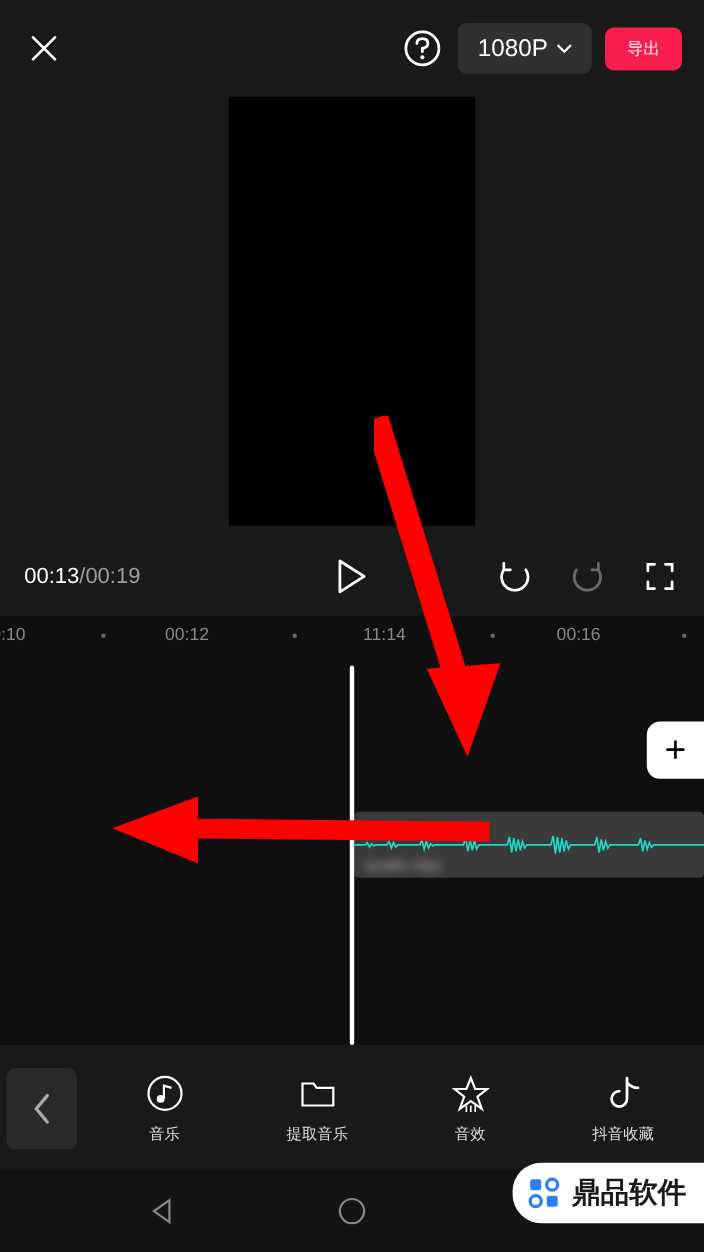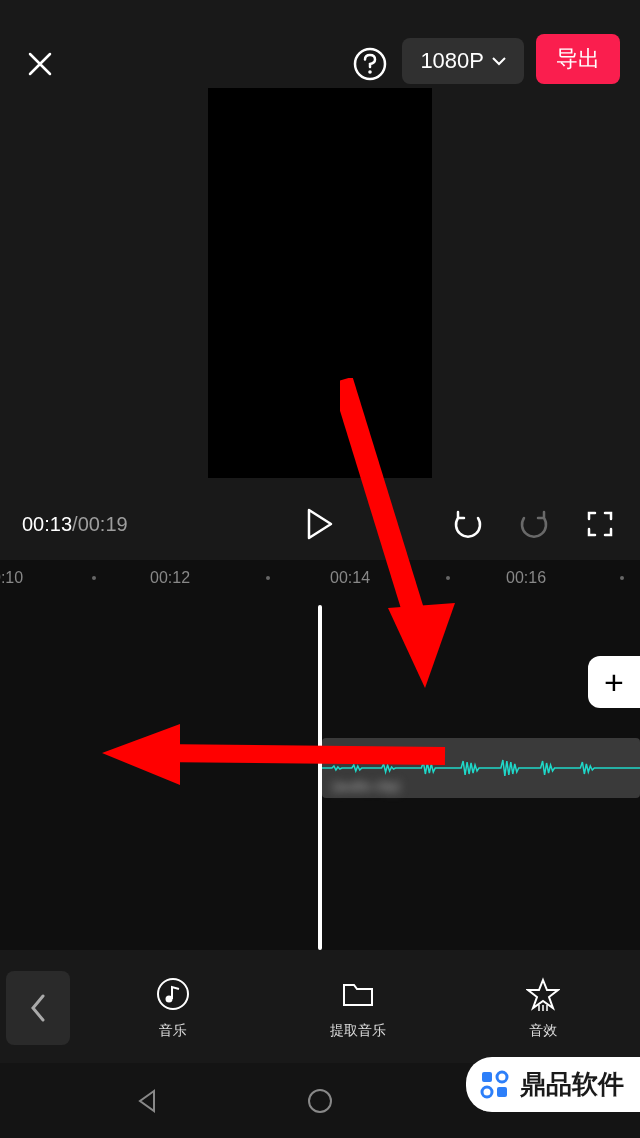--- a/index.html
+++ b/index.html
@@ -9,22 +9,22 @@
     background: #191919;
     color: #fff;
     font-family: -apple-system, "PingFang SC", "Microsoft YaHei", sans-serif;
     overflow: hidden;
     position: relative;
   }
   
   .topbar {
     height: 88px;
     display: flex;
-    align-items: flex-end;
-    padding: 4px 20px;
+    align-items: center;
+    padding: 16px 20px;
     gap: 12px;
   }
   .close-x {
     width: 40px; height: 40px;
     display: flex; align-items: center; justify-content: center;
     flex: 0 0 auto;
   }
   .spacer { flex: 1; }
   .help-circle {
     width: 40px; height: 40px;
@@ -36,21 +36,21 @@
     padding: 10px 18px;
     display: flex; align-items: center;
     gap: 8px;
     font-size: 22px;
     font-weight: 500;
   }
   .export-btn {
     background: #fa1e4e;
     border-radius: 8px;
     padding: 10px 20px;
-    font-size: 22px;
+    font-size: 15px;
     font-weight: 500;
   }
   
   .preview-area {
     height: 400px;
     display: flex;
     justify-content: center;
     align-items: flex-start;
     padding-top: 0;
   }
@@ -305,21 +305,21 @@
     </div>
   </div>
 </div>
 
 <div class="timeline">
   <div class="tick-row">
     <span class="tick" style="left:-8px">0:10</span>
     <span class="dot" style="left:92px"></span>
     <span class="tick" style="left:150px">00:12</span>
     <span class="dot" style="left:266px"></span>
-    <span class="tick" style="left:330px">00:14</span>
+    <span class="tick" style="left:330px">11:14</span>
     <span class="dot" style="left:446px"></span>
     <span class="tick" style="left:506px">00:16</span>
     <span class="dot" style="left:620px"></span>
   </div>
 
   <div class="playhead"></div>
 
   <div class="add-btn">
     <span>+</span>
   </div>
@@ -367,20 +367,28 @@
   </div>
   <div class="tool-item">
     <div class="tool-icon">
       <svg width="34" height="34" viewBox="0 0 34 34">
           <path d="M17 3 L21 13 L32 13 L23 20 L27 31 L17 24 L7 31 L11 20 L2 13 L13 13 Z" fill="none" stroke="#fff" stroke-width="2"></path>
           <path d="M13 28 L13 34 M17 28 L17 34 M21 28 L21 34" stroke="#fff" stroke-width="1.5"></path>
         </svg>
     </div>
     <span>音效</span>
   </div>
+  <div class="tool-item">
+    <div class="tool-icon">
+      <svg width="30" height="34" viewBox="0 0 30 34">
+          <path d="M18 3 L18 22 A7 7 0 1 1 11 15 M18 7 Q22 12 28 12" fill="none" stroke="#fff" stroke-width="2.5" stroke-linecap="round"></path>
+        </svg>
+    </div>
+    <span>抖音收藏</span>
+  </div>
 </div>
 
 <div class="navbar">
   <div class="nav-icon">
     <svg width="26" height="26" viewBox="0 0 26 26">
         <path d="M20 3 L6 13 L20 23 Z" fill="none" stroke="#888" stroke-width="2"></path>
       </svg>
   </div>
   <div class="nav-icon">
     <svg width="28" height="28" viewBox="0 0 28 28">

